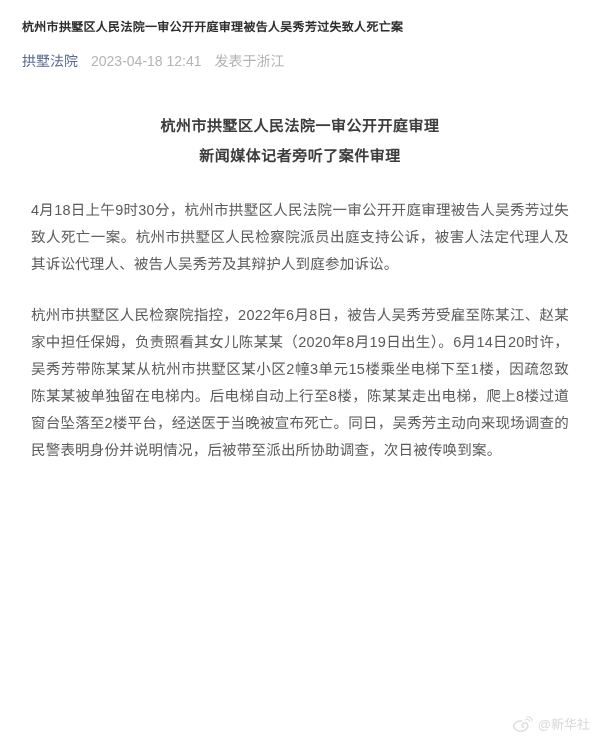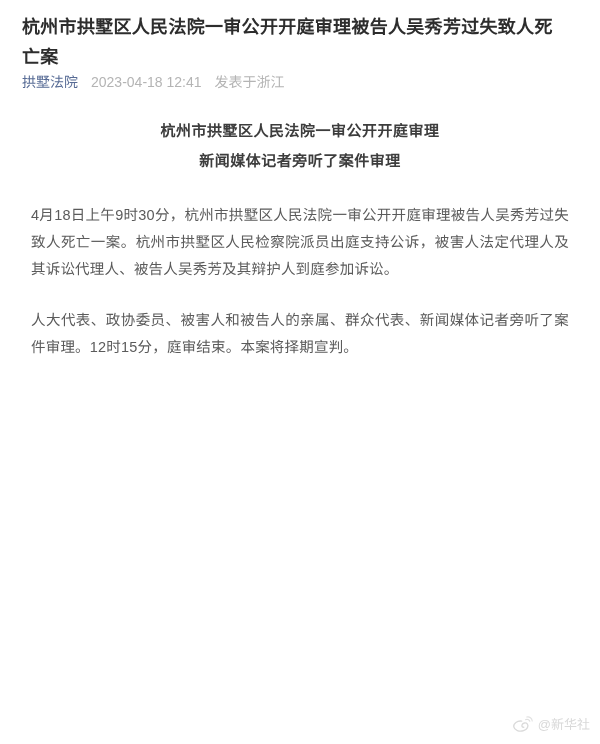--- a/index.html
+++ b/index.html
@@ -19,47 +19,48 @@
     height: 744px;
     background: #ffffff;
     box-sizing: border-box;
   }
   
   .article-header {
     padding: 12px 34px 0 22px;
   }
   .article-title {
     margin: 0;
-    font-size: 18px;
+    font-size: 12px;
     line-height: 30px;
     font-weight: 700;
     color: #2d2d2d;
     letter-spacing: 0.3px;
   }
   .meta-row {
+    margin-top: 9px;
     font-size: 14px;
     line-height: 20px;
     color: #b4b4b4;
     white-space: nowrap;
   }
   .account-name {
     color: #576b95;
     text-decoration: none;
     cursor: pointer;
     margin-right: 13px;
   }
   .meta-date {
     margin-right: 13px;
   }
   
   .article-body {
     padding: 0 31px;
   }
   .body-heading {
-    margin: 24px 0 26px 0;
+    margin: 40px 0 26px 0;
     font-size: 15px;
     line-height: 30px;
     font-weight: 700;
     color: #3d3d3d;
     text-align: center;
     letter-spacing: 0.5px;
   }
   .body-heading .heading-line {
     display: block;
   }
@@ -102,23 +103,23 @@
   </header>
 
   <main class="article-body">
     <h2 class="body-heading">
       <span class="heading-line">杭州市拱墅区人民法院一审公开开庭审理</span>
       <span class="heading-line">新闻媒体记者旁听了案件审理</span>
     </h2>
 
     <p class="body-para">4月18日上午9时30分，杭州市拱墅区人民法院一审公开开庭审理被告人吴秀芳过失致人死亡一案。杭州市拱墅区人民检察院派员出庭支持公诉，被害人法定代理人及其诉讼代理人、被告人吴秀芳及其辩护人到庭参加诉讼。</p>
 
+    <p class="body-para">杭州市拱墅区人民检察院指控，2022年6月8日，被告人吴秀芳受雇至陈某江、赵某家中担任保姆，负责照看其女儿陈某某（2020年8月19日出生）。6月14日20时许，吴秀芳带陈某某从杭州市拱墅区某小区2幢3单元15楼乘坐电梯下至1楼，因疏忽致陈某某被单独留在电梯内。后电梯自动上行至8楼，陈某某走出电梯，爬上8楼过道窗台坠落至2楼平台，经送医于当晚被宣布死亡。同日，吴秀芳主动向来现场调查的民警表明身份并说明情况，后被带至派出所协助调查，次日被传唤到案。</p>
 
 
-    <p class="body-para">人大代表、政协委员、被害人和被告人的亲属、群众代表、新闻媒体记者旁听了案件审理。12时15分，庭审结束。本案将择期宣判。</p>
   </main>
 
   <div class="watermark">
     <span class="weibo-icon">
       <svg width="21" height="18" viewBox="0 0 27 23" fill="none" xmlns="http://www.w3.org/2000/svg">
         <path d="M12.5 6.5 C7 5.5 1.5 9.5 2.3 14 C3.1 18.2 9.5 20.6 14.8 18.8 C19.8 17.1 21.6 12.8 19.8 10.3 C18 7.9 13.8 8.7 12.9 11.3 C12.2 13.2 13.6 14.9 15.2 14.3" stroke="#dadada" stroke-width="1.7" stroke-linecap="round"></path>
         <path d="M17.5 4.6 C19.4 3.5 21.9 4.4 22.9 6.7" stroke="#dedede" stroke-width="1.5" stroke-linecap="round"></path>
         <path d="M19 1.2 C22.6 0.3 25.7 2.8 26 6.3" stroke="#e2e2e2" stroke-width="1.5" stroke-linecap="round"></path>
       </svg>
     </span>

